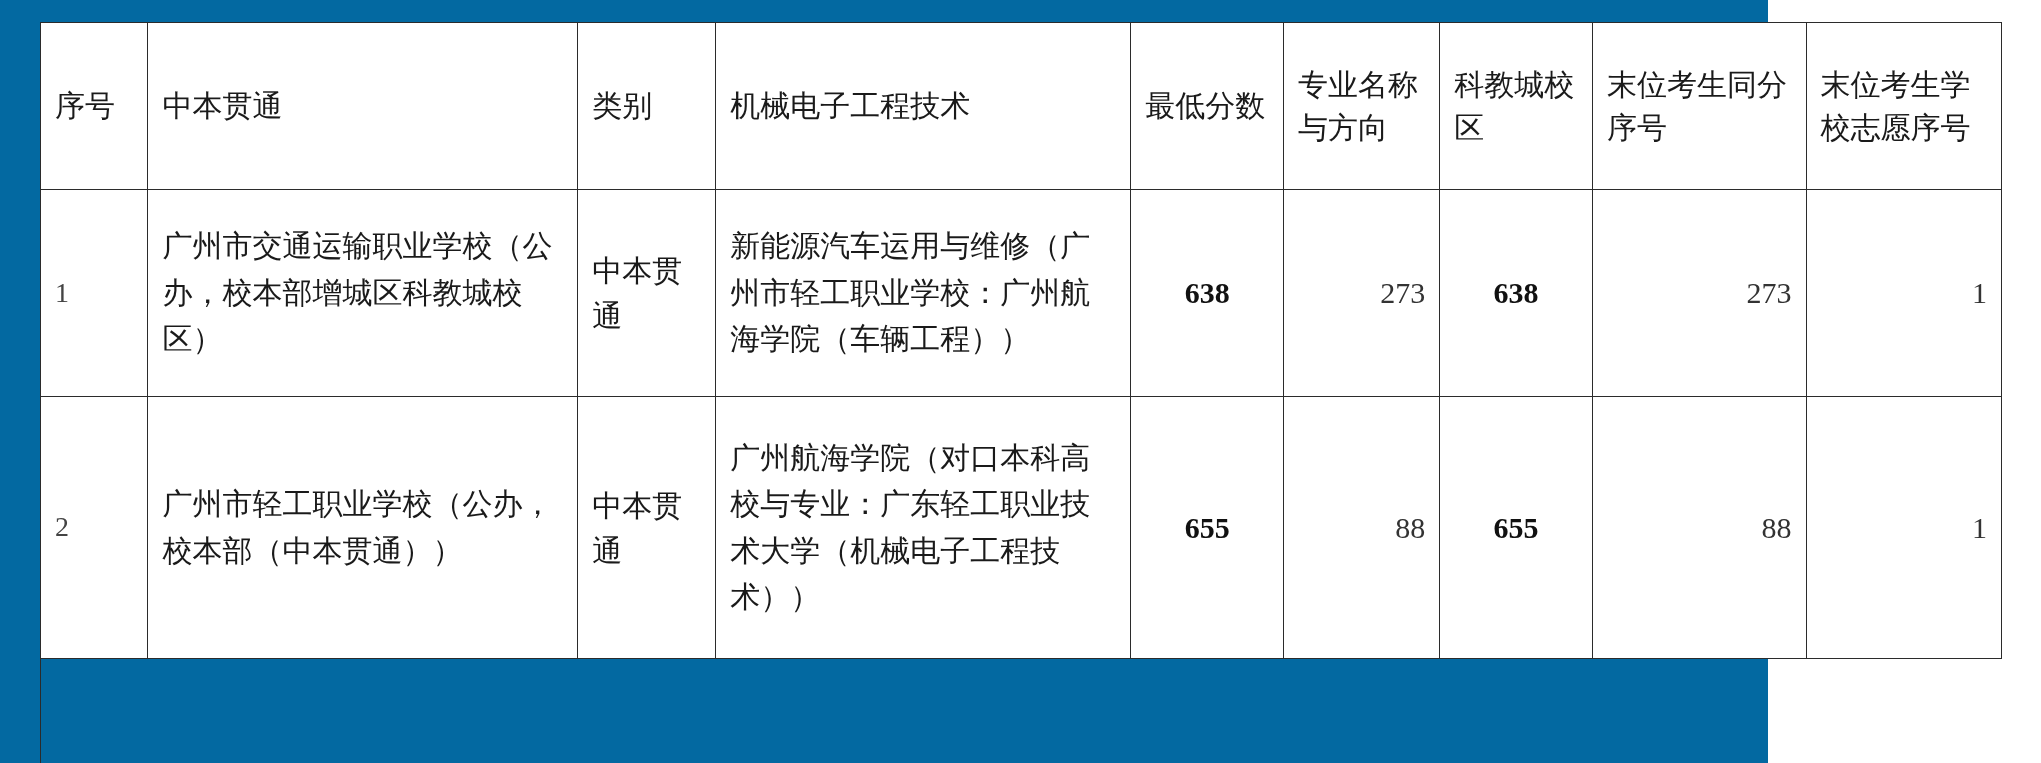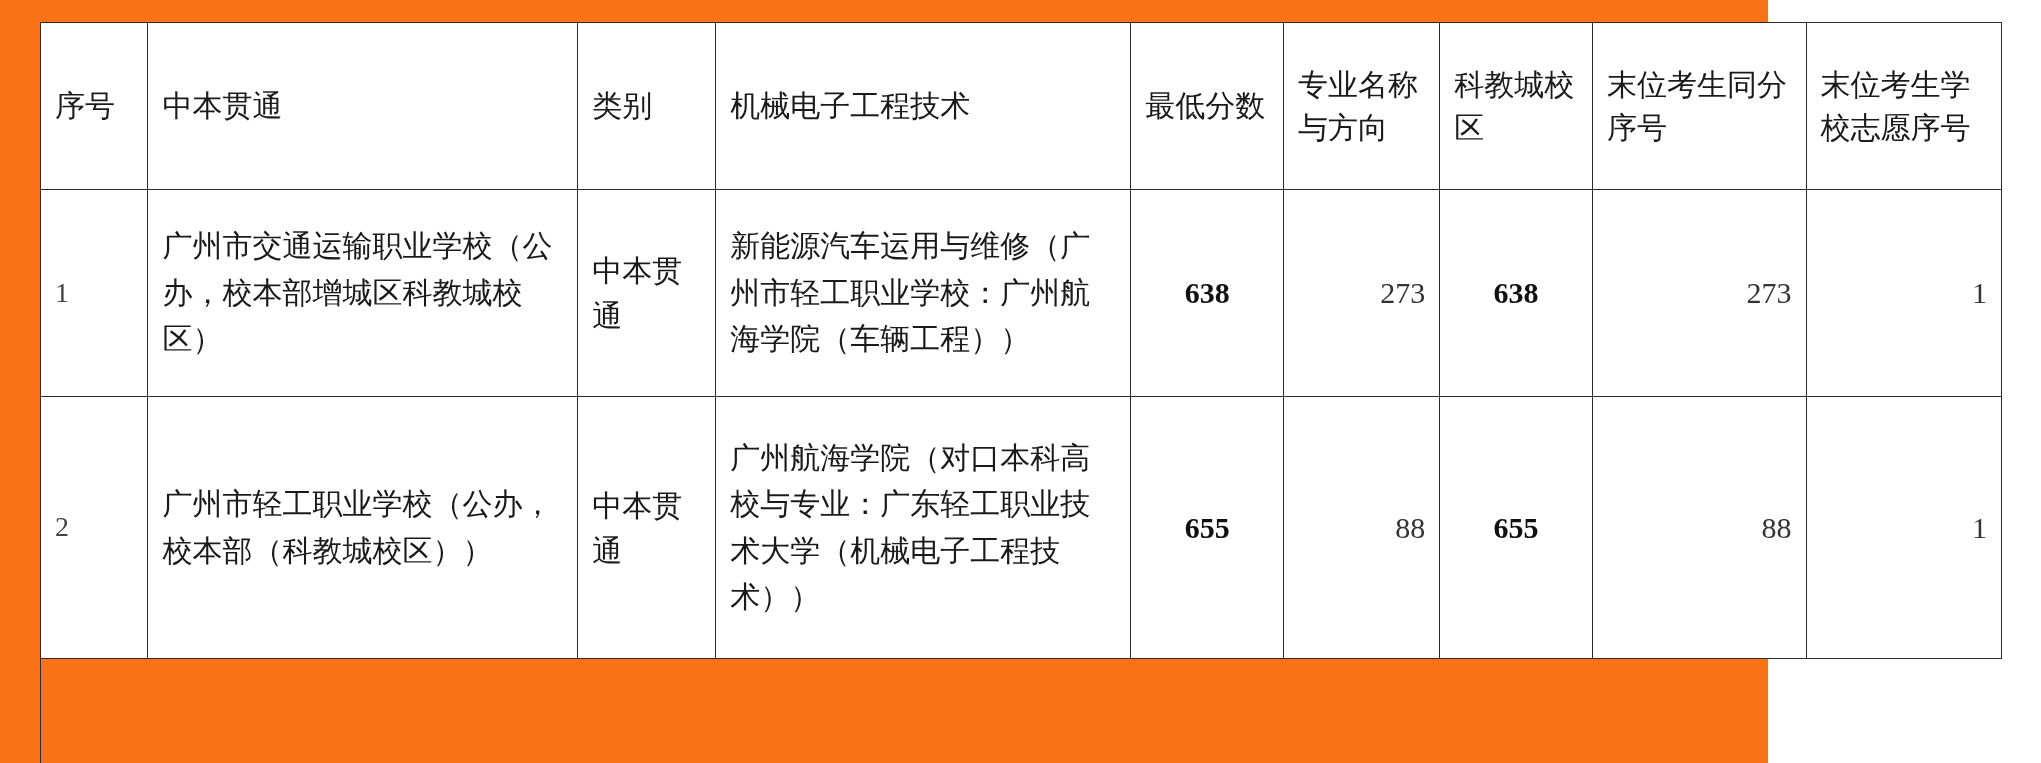--- a/index.html
+++ b/index.html
@@ -11,21 +11,21 @@
     width: 2041px;
     height: 763px;
     font-family: "Liberation Serif", "DejaVu Serif", serif;
     color: #000000;
     overflow: hidden;
   }
   .page {
     position: relative;
     width: 1768px;
     height: 763px;
-    background: #f97316;
+    background: #0369a1;
     box-sizing: border-box;
   }
   .table-wrap {
     position: absolute;
     left: 40px;
     top: 22px;
     width: 1962px;
   }
   table.score-table {
     border-collapse: collapse;
@@ -139,21 +139,21 @@
           <td class="cat">中本贯通</td>
           <td class="major">新能源汽车运用与维修（广州市轻工职业学校：广州航海学院（车辆工程））</td>
           <td class="num-bold">638</td>
           <td class="num">273</td>
           <td class="num-bold">638</td>
           <td class="num">273</td>
           <td class="num">1</td>
         </tr>
         <tr class="row2">
           <td class="idx">2</td>
-          <td class="school">广州市轻工职业学校（公办，校本部（科教城校区））</td>
+          <td class="school">广州市轻工职业学校（公办，校本部（中本贯通））</td>
           <td class="cat">中本贯通</td>
           <td class="major">广州航海学院（对口本科高校与专业：广东轻工职业技术大学（机械电子工程技术））</td>
           <td class="num-bold">655</td>
           <td class="num">88</td>
           <td class="num-bold">655</td>
           <td class="num">88</td>
           <td class="num">1</td>
         </tr>
       </tbody>
     </table>

